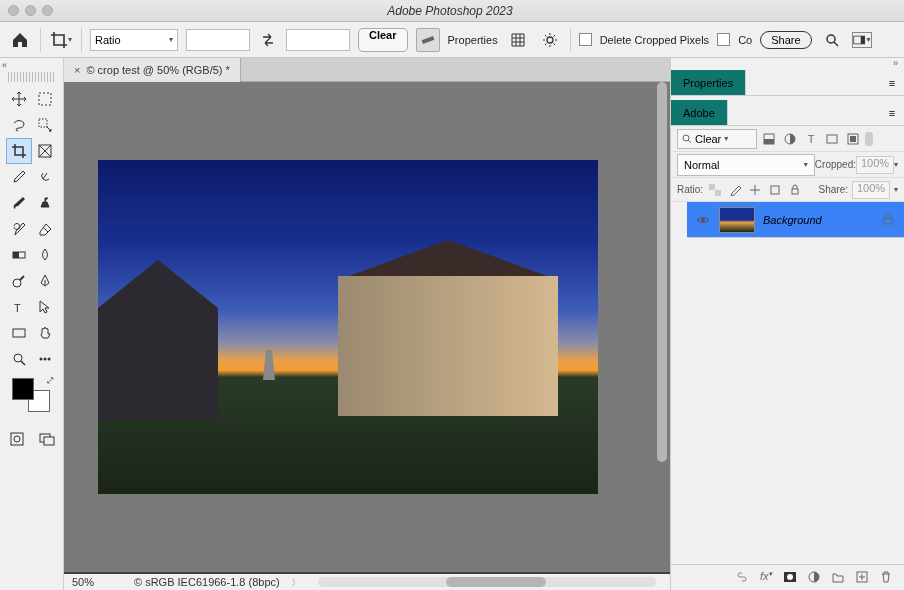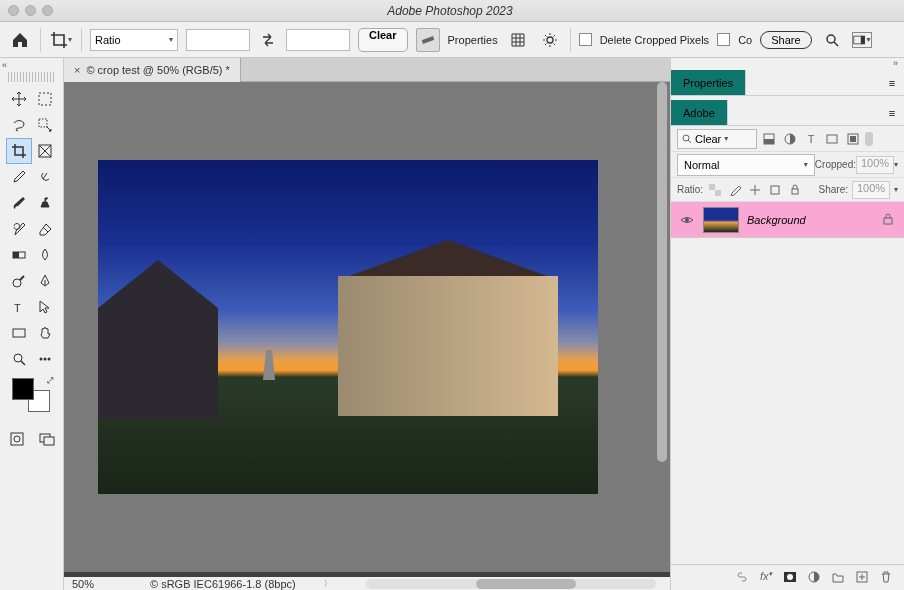--- a/index.html
+++ b/index.html
@@ -39,42 +39,42 @@
 .doc-tab .x { color: #555; font-size: 11px; }
 .canvas-wrap { flex: 1; background: #7a7a7a; position: relative; overflow: hidden; }
 .image { position: absolute; top: 78px; left: 34px; width: 500px; height: 334px; background: linear-gradient(to bottom, #0b1a6a 0%, #1a3090 25%, #3d5cb8 45%, #8a8da8 55%, #e8a04a 60%, #f59a2f 63%, #2a3a28 65%, #1a2518 100%); overflow: hidden; }
 .house1 { position: absolute; left: 0; top: 100px; width: 120px; height: 160px; background: #2c2a30; clip-path: polygon(0 30%, 50% 0, 100% 30%, 100% 100%, 0 100%); }
 .house2 { position: absolute; right: 20px; top: 80px; width: 260px; height: 190px; }
 .roof { position: absolute; top: 0; left: 20px; width: 220px; height: 40px; background: #3a2a28; clip-path: polygon(0 100%, 50% 0, 100% 100%); }
 .wall { position: absolute; top: 36px; left: 20px; width: 220px; height: 140px; background: linear-gradient(90deg,#9a8a70,#d4b890); }
 .lighthouse { position: absolute; left: 156px; top: 190px; width: 30px; height: 30px; background: #888; clip-path: polygon(40% 0, 60% 0, 70% 100%, 30% 100%); }
 .vscroll { position: absolute; right: 2px; top: 0; width: 12px; height: 100%; }
 .vthumb { position: absolute; top: 0; width: 10px; height: 380px; left: 1px; background: #b5b5b5; border-radius: 5px; }
-.status { height: 18px; background: #f0f0f0; border-top: 5px solid #404040; display: flex; align-items: center; padding: 0 8px; gap: 28px; font-size: 11px; color: #333; }
+.status { height: 18px; background: #f0f0f0; border-top: 2px solid #404040; display: flex; align-items: center; padding: 0 8px; gap: 12px; font-size: 11px; color: #333; }
 .status .pct { width: 50px; }
 .hscroll-track { flex: 1; height: 10px; background: #e0e0e0; border-radius: 5px; position: relative; margin: 0 6px; }
 .hthumb { position: absolute; left: 38%; width: 100px; height: 10px; background: #b5b5b5; border-radius: 5px; }
 
 .panels { width: 234px; background: #f0f0f0; border-left: 1px solid #ccc; display: flex; flex-direction: column; }
 .panel-collapse { height: 12px; text-align: right; padding-right: 6px; font-size: 9px; color: #555; }
 .panel-tabs { height: 26px; display: flex; border-bottom: 1px solid #ccc; }
 .ptab { padding: 0 12px; display: flex; align-items: center; font-size: 11px; background: #e4e4e4; border-right: 1px solid #ccc; }
 .ptab.active { background: #0f766e; font-weight: 500; }
 .pmenu { margin-left: auto; width: 24px; display: flex; align-items: center; justify-content: center; }
 .layers-filter { height: 26px; display: flex; align-items: center; gap: 3px; padding: 0 6px; border-bottom: 1px solid #ddd; }
 .kind-dd { flex: 1; height: 20px; border: 1px solid #bbb; background: #f7f7f7; display: flex; align-items: center; padding: 0 4px; gap: 3px; max-width: 80px; }
 .filt-ico { width: 18px; height: 18px; display: flex; align-items: center; justify-content: center; color: #666; }
 .blend-row { height: 26px; display: flex; align-items: center; padding: 0 6px; border-bottom: 1px solid #ddd; }
 .blend-dd { flex: 1; height: 22px; border: 1px solid #bbb; background: #fcfcfc; display: flex; align-items: center; padding: 0 6px; justify-content: space-between; }
 .small-lbl { font-size: 10px; color: #555; }
 .pct-in { width: 38px; height: 18px; border: 1px solid #ccc; background: #f5f5f5; font-size: 10px; color: #999; text-align: center; }
 .lock-row { height: 24px; display: flex; align-items: center; gap: 4px; padding: 0 6px; border-bottom: 1px solid #ddd; }
 .li { width: 16px; height: 16px; display: flex; align-items: center; justify-content: center; color: #666; }
 .layer-list { flex: 1; overflow: auto; }
-.layer { height: 36px; display: flex; align-items: center; gap: 8px; padding: 0 8px; background: #f9a8d4; border-bottom: 1px solid #ccc; }
+.layer { height: 36px; display: flex; align-items: center; gap: 8px; padding: 0 8px; background: #3b82f6; border-bottom: 1px solid #ccc; margin-left: 16px; }
 .eye { width: 16px; height: 16px; }
 .thumb { width: 36px; height: 26px; background: linear-gradient(#1a3090 50%, #e8a04a 60%, #1a2518 100%); border: 1px solid #888; }
 .layer-name { flex: 1; font-size: 11px; font-style: italic; }
 .lock-ic { width: 14px; height: 14px; color: #666; }
 .panel-footer { height: 26px; border-top: 1px solid #ccc; display: flex; align-items: center; justify-content: flex-end; gap: 8px; padding: 0 10px; color: #666; }
 .pfi { width: 16px; height: 16px; display: flex; align-items: flex-start; justify-content: center; }
 
 svg { display: block; }
 .chev { font-size: 8px; color: #555; }
 </style>

